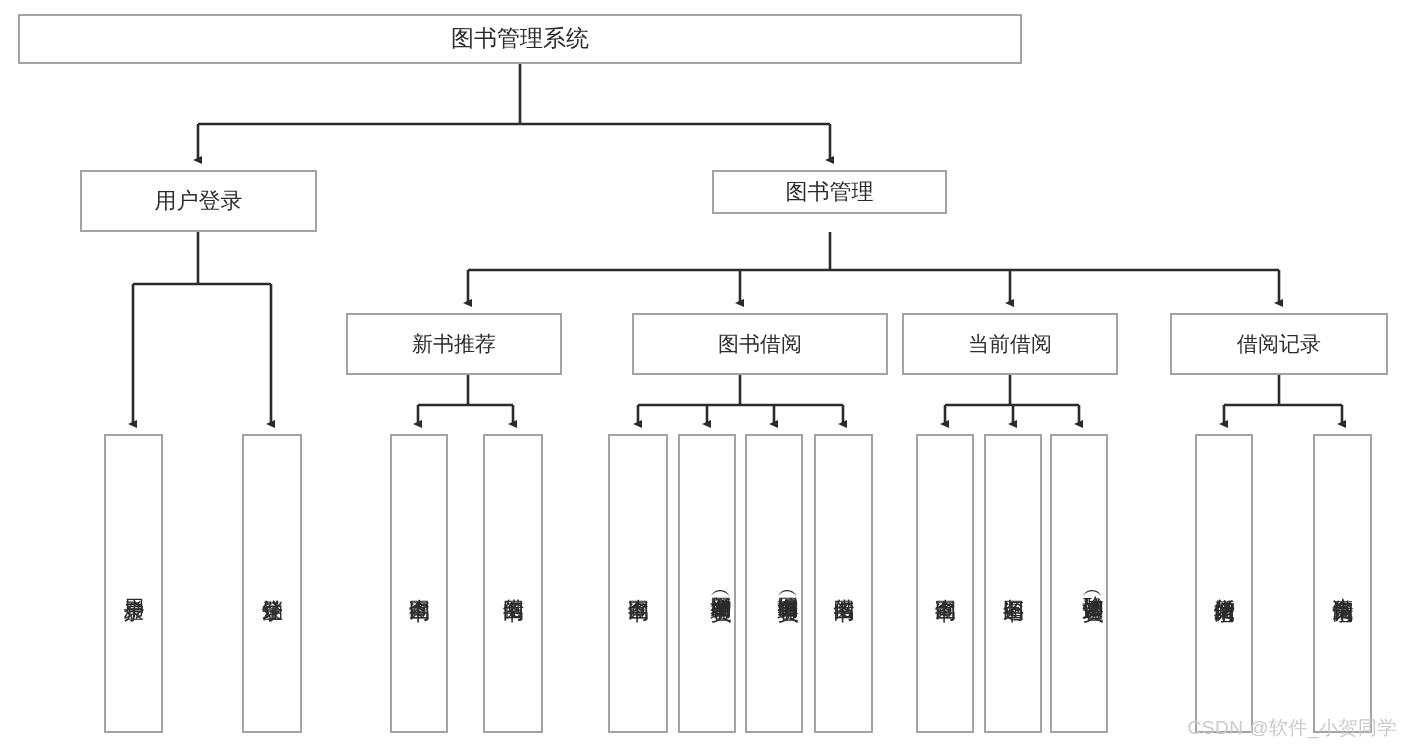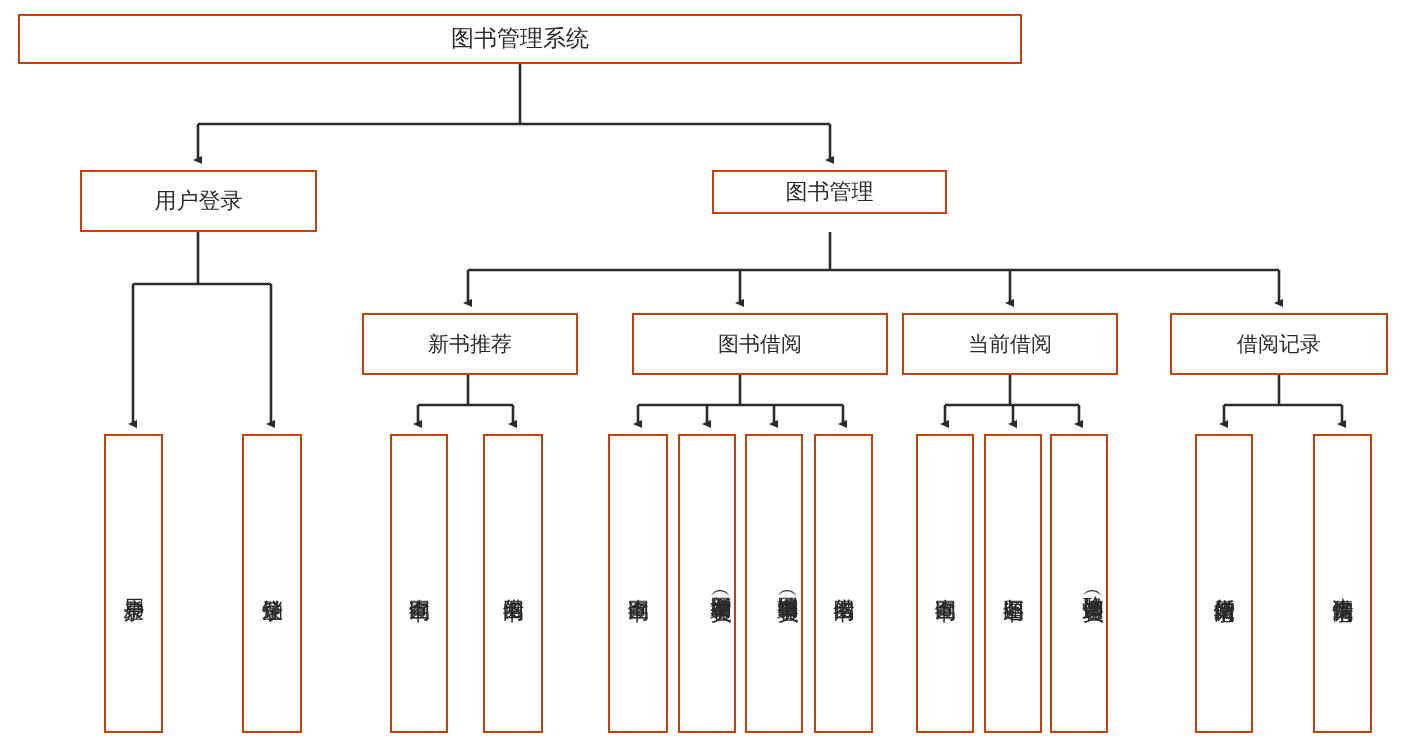--- a/index.html
+++ b/index.html
@@ -13,21 +13,21 @@
   #canvas {
     position: relative;
     width: 1405px;
     height: 747px;
     background: #ffffff;
     overflow: hidden;
   }
   .node {
     position: absolute;
     box-sizing: border-box;
-    border: 2px solid #c2410c;
+    border: 2px solid #a3a3a3;
     background: #ffffff;
     display: flex;
     align-items: center;
     justify-content: center;
     color: #2b2b2b;
     text-align: center;
     line-height: 1.28;
   }
   .node.root {
     font-size: 23px;
@@ -131,21 +131,21 @@
     <span>图书管理系统</span>
   </div>
 
   <div class="node l2" style="left:80px;top:170px;width:237px;height:62px;">
     <span>用户登录</span>
   </div>
   <div class="node l2" style="left:712px;top:170px;width:235px;height:44px;">
     <span>图书管理</span>
   </div>
 
-  <div class="node l3" style="left:362px;top:313px;width:216px;height:62px;">
+  <div class="node l3" style="left:346px;top:313px;width:216px;height:62px;">
     <span>新书推荐</span>
   </div>
   <div class="node l3" style="left:632px;top:313px;width:256px;height:62px;">
     <span>图书借阅</span>
   </div>
   <div class="node l3" style="left:902px;top:313px;width:216px;height:62px;">
     <span>当前借阅</span>
   </div>
   <div class="node l3" style="left:1170px;top:313px;width:218px;height:62px;">
     <span>借阅记录</span>
@@ -188,14 +188,15 @@
     <span>确认归还（管理员）</span>
   </div>
 
   <div class="node leaf center-text" style="left:1195px;top:434px;width:58px;height:299px;">
     <span>新增借阅记录</span>
   </div>
   <div class="node leaf center-text" style="left:1313px;top:434px;width:59px;height:299px;">
     <span>查询借阅记录</span>
   </div>
 
+  <div class="watermark">CSDN @软件_小贺同学</div>
 
 </div>
 
 </body></html>

